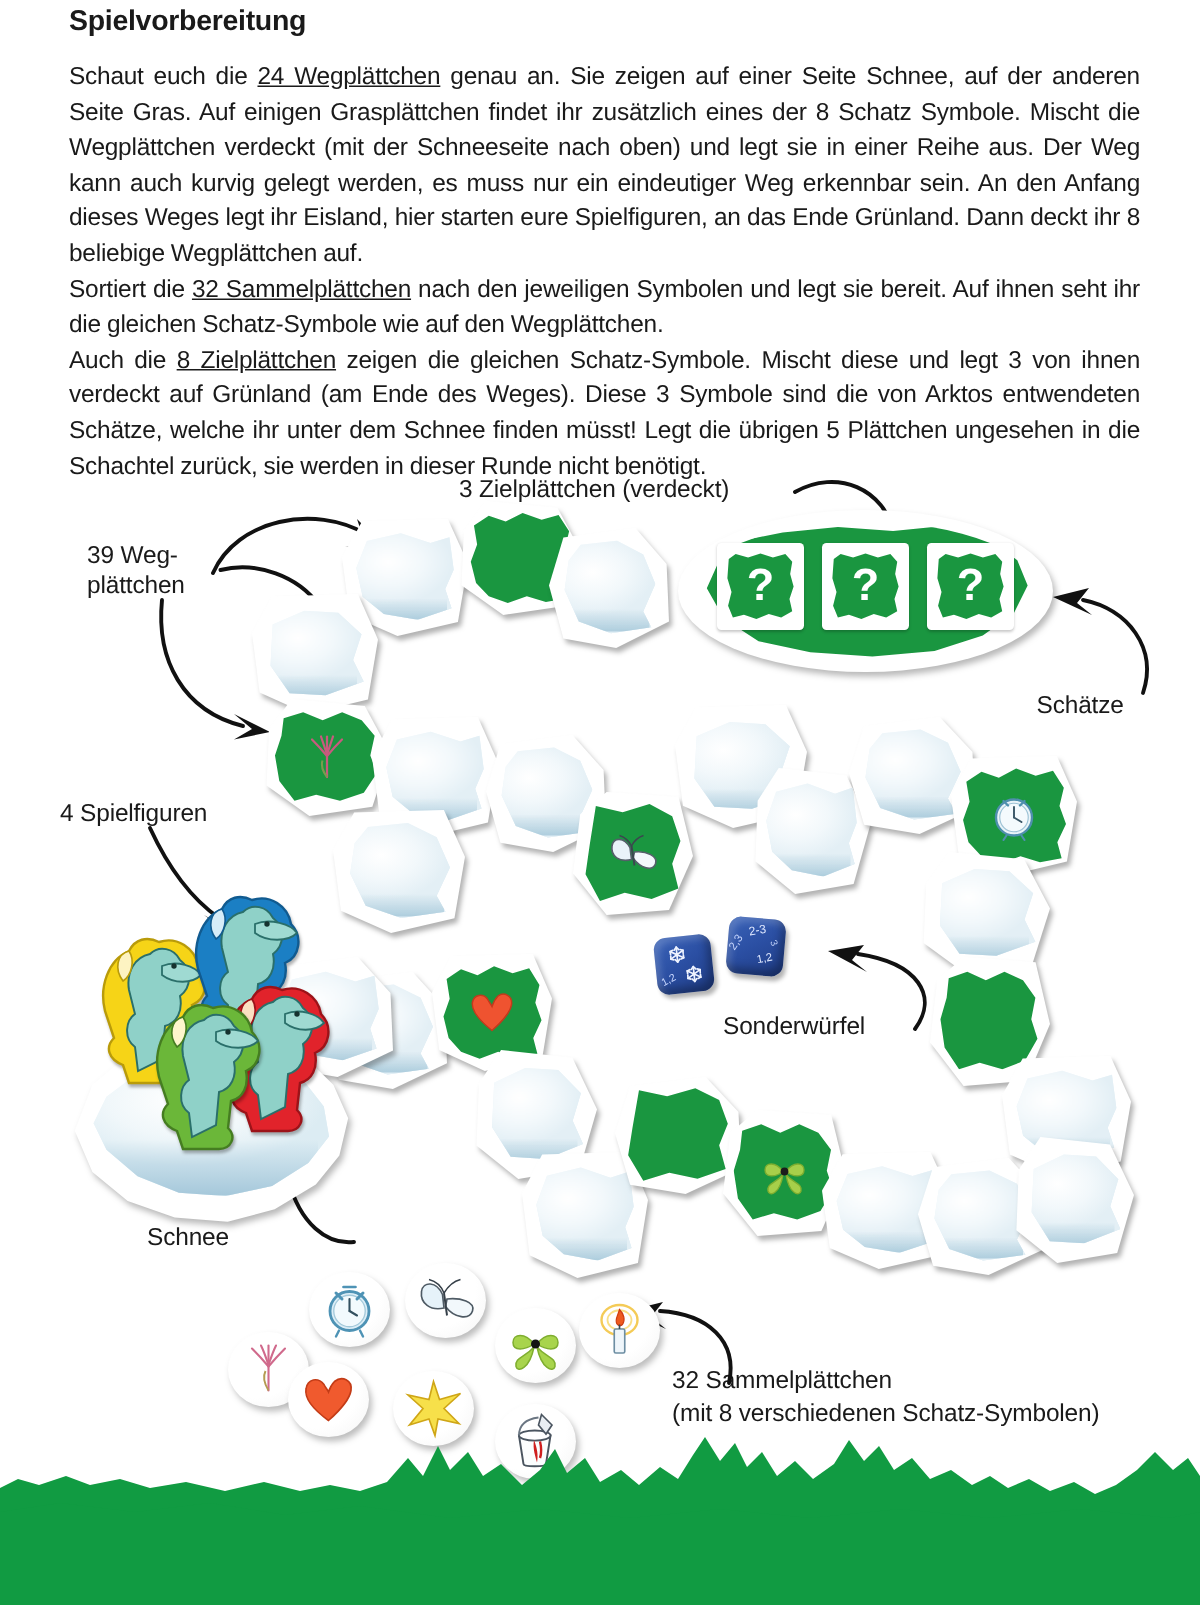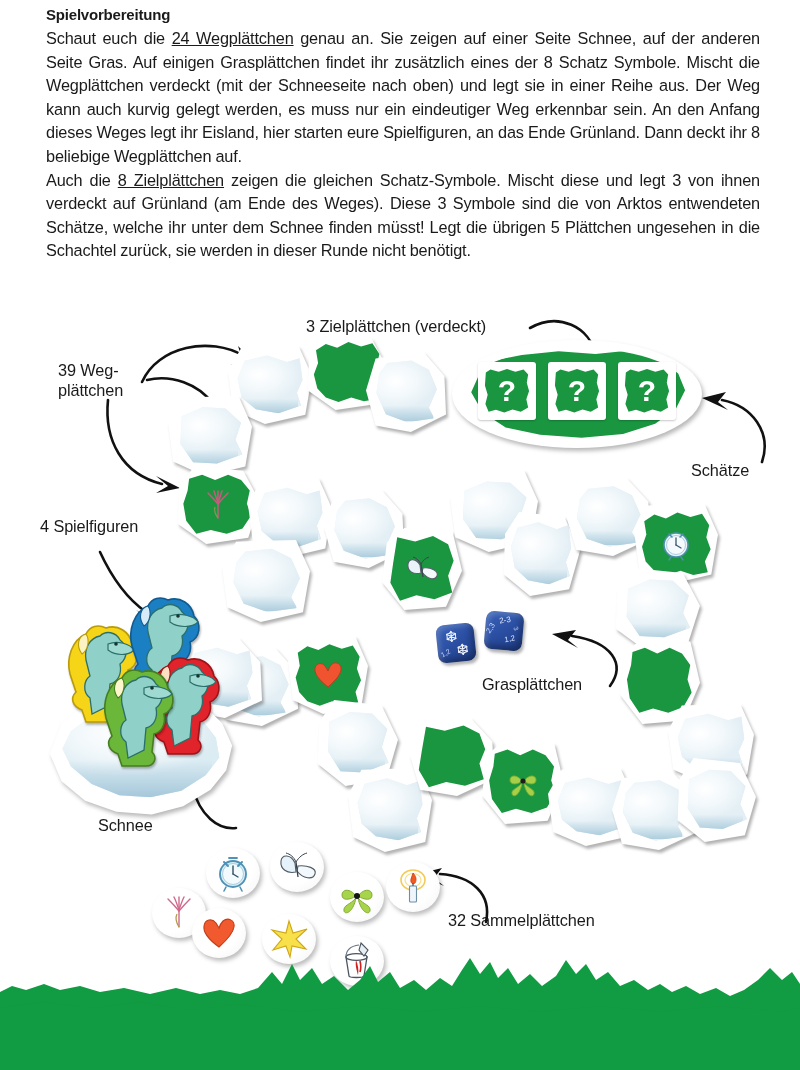--- a/index.html
+++ b/index.html
@@ -9,22 +9,22 @@
     font-family:"Liberation Sans", sans-serif;
     color:#1a1a1a;
     overflow:hidden;
     position:relative;
   }
   #page{position:relative;width:800px;height:1070px;overflow:hidden;}
 
   
   .textblock{position:absolute;left:46px;top:2px;width:714px;}
   .title{
-    font-size:15px;font-weight:bold;letter-spacing:-0.2px;
-    margin:0 0 0 0;line-height:25px;
+    font-size:19px;font-weight:bold;letter-spacing:-0.2px;
+    margin:0 0 13px 0;line-height:25px;
   }
   .para{
     font-size:16.3px;line-height:23.6px;margin:0;
     text-align:justify;letter-spacing:-0.15px;
     word-spacing:-0.3px;
   }
   .para + .para{margin-top:0px;}
   .u{text-decoration:underline;text-underline-offset:1px;}
 
   
@@ -154,33 +154,35 @@
   .band svg{display:block;width:800px;height:120px;}
 </style>
 </head>
 <body>
 
 <div id="page">
 
   <div class="textblock">
     <h1 class="title">Spielvorbereitung</h1>
     <p class="para"><span>Schaut euch die </span><span class="u">24 Wegplättchen</span><span> genau an. Sie zeigen auf einer Seite Schnee, auf der anderen Seite Gras. Auf einigen Grasplättchen findet ihr zusätzlich eines der 8 Schatz Symbole. Mischt die Wegplättchen verdeckt (mit der Schneeseite nach oben) und legt sie in einer Reihe aus. Der Weg kann auch kurvig gelegt werden, es muss nur ein eindeutiger Weg erkennbar sein. An den Anfang dieses Weges legt ihr Eisland, hier starten eure Spielfiguren, an das Ende Grünland. Dann deckt ihr 8 beliebige Wegplättchen auf.</span></p>
+    <p class="para"><span>Sortiert die </span><span class="u">32 Sammelplättchen</span><span> nach den jeweiligen Symbolen und legt sie bereit. Auf ihnen seht ihr die gleichen Schatz-Symbole wie auf den Wegplättchen.</span></p>
     <p class="para"><span>Auch die </span><span class="u">8 Zielplättchen</span><span> zeigen die gleichen Schatz-Symbole. Mischt diese und legt 3 von ihnen verdeckt auf Grünland (am Ende des Weges). Diese 3 Symbole sind die von Arktos entwendeten Schätze, welche ihr unter dem Schnee finden müsst! Legt die übrigen 5 Plättchen ungesehen in die Schachtel zurück, sie werden in dieser Runde nicht benötigt.</span></p>
   </div>
 
   <div class="diagram">
 
     <div class="lbl" style="left:58px;top:60px;">39 Weg-
 plättchen</div>
     <div class="lbl" style="left:306px;top:16px;">3 Zielplättchen (verdeckt)</div>
     <div class="lbl" style="left:691px;top:160px;">Schätze</div>
-    <div class="lbl" style="left:40px;top:216px;">4 Spielfiguren</div>
+    <div class="lbl" style="left:40px;top:232px;">4 Spielfiguren</div>
     <div class="lbl" style="left:98px;top:515px;">Schnee</div>
-    <div class="lbl" style="left:482px;top:374px;">Grasplättchen</div>
+    <div class="lbl" style="left:482px;top:374px;">Sonderwürfel</div>
     <div class="lbl" style="left:448px;top:610px;">32 Sammelplättchen</div>
+    <div class="lbl" style="left:448px;top:632px;">(mit 8 verschiedenen Schatz-Symbolen)</div>
 
     <div class="arrow" style="left:140px;top:36px;">
       <svg width="130" height="60" viewBox="0 0 130 60">
         <path d="M2,46 C18,10 70,0 104,20" fill="none" stroke="#111" stroke-width="2.6" stroke-linecap="round"></path>
         <path d="M118,30 L98,10 L104,28 L90,28 Z" fill="#111"></path>
       </svg>
     </div>
     <div class="arrow" style="left:145px;top:72px;">
       <svg width="95" height="58" viewBox="0 0 95 58">
         <path d="M2,8 C26,2 54,12 68,32" fill="none" stroke="#111" stroke-width="2.6" stroke-linecap="round"></path>

